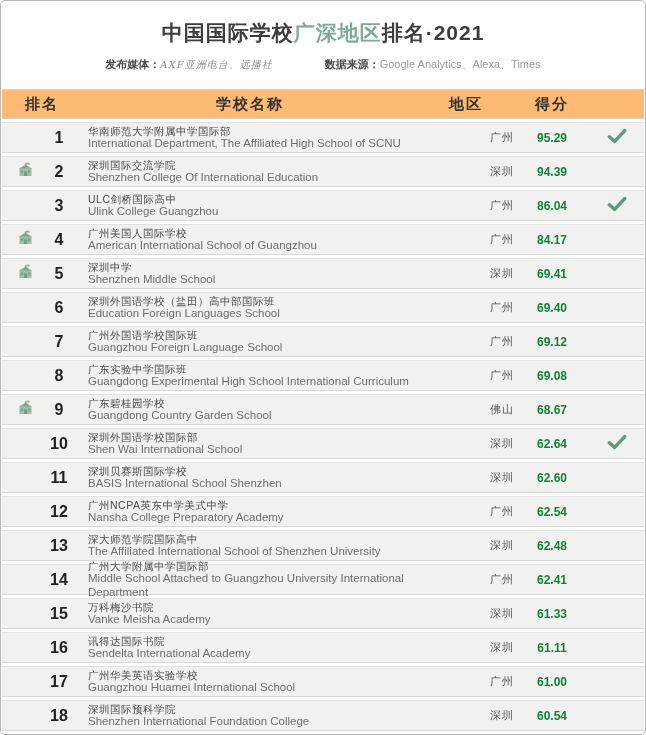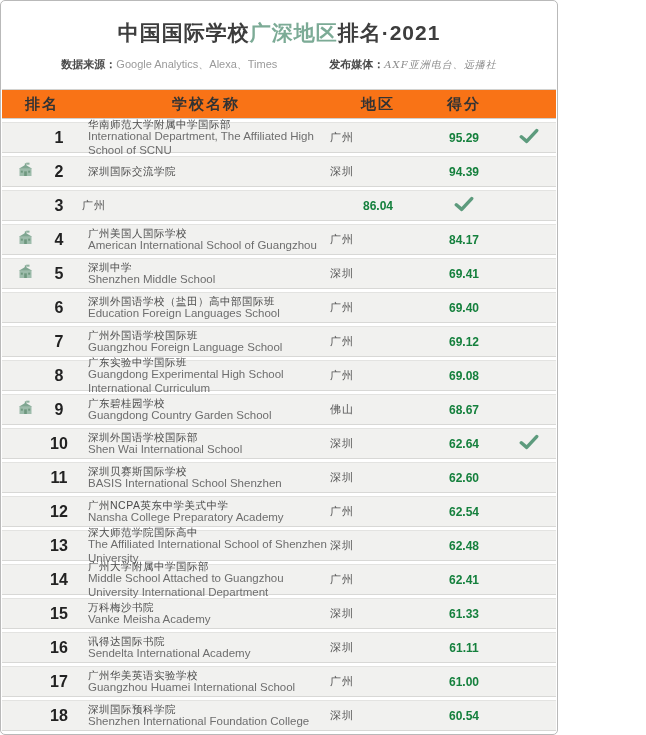--- a/index.html
+++ b/index.html
@@ -1,18 +1,18 @@
 <!DOCTYPE html>
 <html><head>
 <meta charset="utf-8">
 <style>
   html,body{margin:0;padding:0;background:#ffffff;}
   body{font-family:"Liberation Sans","DejaVu Sans",sans-serif;}
   .page{
-    width:558px;height:735px;box-sizing:border-box;
+    width:646px;height:735px;box-sizing:border-box;
     border:1px solid #b9b9b9;border-radius:5px;background:#ffffff;
     overflow:hidden;
   }
   
   .title-block{height:88px;text-align:center;padding-top:18px;box-sizing:border-box;}
   .main-title{font-size:21px;font-weight:700;color:#3d3d3d;letter-spacing:1px;}
   .main-title .hl{color:#7cab96;}
   .meta-line{
     margin-top:10px;display:flex;justify-content:center;gap:52px;
     font-size:11px;color:#9a9a9a;align-items:baseline;
@@ -20,52 +20,52 @@
   .meta-label{font-weight:700;color:#4a4a4a;}
   .meta-value{color:#9a9a9a;}
   .meta-value.script{font-family:"DejaVu Serif",serif;font-style:italic;font-size:10px;color:#8b8b8b;letter-spacing:1px;}
   
   .grid-row{
     display:grid;
     grid-template-columns:34px 46px 1fr 96px 76px 54px;
     align-items:center;
   }
   .thead{
-    height:30px;background:#f97316;
+    height:30px;background:#fdba74;
     border-top:1px solid #d2d2d0;border-bottom:1px solid #cfcfcd;
     box-sizing:border-box;margin:0 1px;
   }
   .th{font-size:15px;font-weight:700;color:#333;text-align:center;letter-spacing:2px;}
   .th.rank-h{grid-column:1 / span 2;}
   .rows{padding:3px 1px 0 1px;}
   .row{
     height:31px;box-sizing:border-box;background:#f1f1ef;
     border-top:1px solid #e3e3e1;border-bottom:1px solid #d8d8d6;
     margin-bottom:3px;
   }
   .cell-icon{display:flex;justify-content:flex-end;align-items:center;padding-right:2px;}
   .cell-rank{font-size:16px;font-weight:700;color:#222;text-align:center;}
   .cell-name{padding-left:6px;line-height:1.15;overflow:hidden;}
   .name-cn{font-size:10.5px;color:#4a4a4a;letter-spacing:.5px;}
   .name-en{font-size:11.5px;color:#6e6e6e;}
-  .cell-region{font-size:11px;color:#555;text-align:left;letter-spacing:1px;}
+  .cell-region{font-size:11px;color:#555;text-align:right;letter-spacing:1px;}
   .cell-score{font-size:12px;font-weight:700;color:#15803d;text-align:center;}
   .cell-check{display:flex;justify-content:center;align-items:center;}
   .hidden{visibility:hidden;}
 </style>
 </head>
 <body>
 
 <div class="page">
 
   <div class="title-block">
     <div class="main-title"><span>中国国际学校</span><span class="hl">广深地区</span><span>排名·2021</span></div>
     <div class="meta-line">
+      <span><span class="meta-label">发布媒体：</span><span class="meta-value script">AXF亚洲电台、远播社</span></span>
       <span><span class="meta-label">数据来源：</span><span class="meta-value">Google Analytics、Alexa、Times</span></span>
-      <span><span class="meta-label">发布媒体：</span><span class="meta-value script">AXF亚洲电台、远播社</span></span>
     </div>
   </div>
 
   <div class="grid-row thead">
     <div class="th rank-h">排名</div>
     <div class="th">学校名称</div>
     <div class="th">地区</div>
     <div class="th">得分</div>
     <div class="th"></div>
   </div>
@@ -111,20 +111,21 @@
           <rect x="13" y="1" width="5" height="3" fill="#8fb09e"></rect>
           <rect x="10" y="14" width="4" height="7" fill="#6f987f"></rect>
           <rect x="5" y="13" width="3" height="3" fill="#6f987f"></rect>
           <rect x="16" y="13" width="3" height="3" fill="#6f987f"></rect>
         </svg>
       </span>
     </div>
     <div class="cell-rank">2</div>
     <div class="cell-name">
       <div class="name-cn">深圳国际交流学院</div>
+      <div class="name-en">Shenzhen College Of International Education</div>
     </div>
     <div class="cell-region">深圳</div>
     <div class="cell-score">94.39</div>
     <div class="cell-check">
       <span class="hidden">
         <svg width="20" height="16" viewBox="0 0 26 20">
           <path d="M3 11 L10 17 L23 3" stroke="#5d9b7d" stroke-width="4.5" fill="none" stroke-linecap="round" stroke-linejoin="round"></path>
         </svg>
       </span>
     </div>
@@ -138,20 +139,24 @@
           <path d="M2 10 L12 4 L22 10 Z" fill="#7fa691"></path>
           <rect x="11" y="2" width="2" height="5" fill="#7fa691"></rect>
           <rect x="13" y="1" width="5" height="3" fill="#8fb09e"></rect>
           <rect x="10" y="14" width="4" height="7" fill="#6f987f"></rect>
           <rect x="5" y="13" width="3" height="3" fill="#6f987f"></rect>
           <rect x="16" y="13" width="3" height="3" fill="#6f987f"></rect>
         </svg>
       </span>
     </div>
     <div class="cell-rank">3</div>
+    <div class="cell-name">
+      <div class="name-cn">ULC剑桥国际高中</div>
+      <div class="name-en">Ulink College Guangzhou</div>
+    </div>
     <div class="cell-region">广州</div>
     <div class="cell-score">86.04</div>
     <div class="cell-check">
       <span>
         <svg width="20" height="16" viewBox="0 0 26 20">
           <path d="M3 11 L10 17 L23 3" stroke="#5d9b7d" stroke-width="4.5" fill="none" stroke-linecap="round" stroke-linejoin="round"></path>
         </svg>
       </span>
     </div>
   </div>

